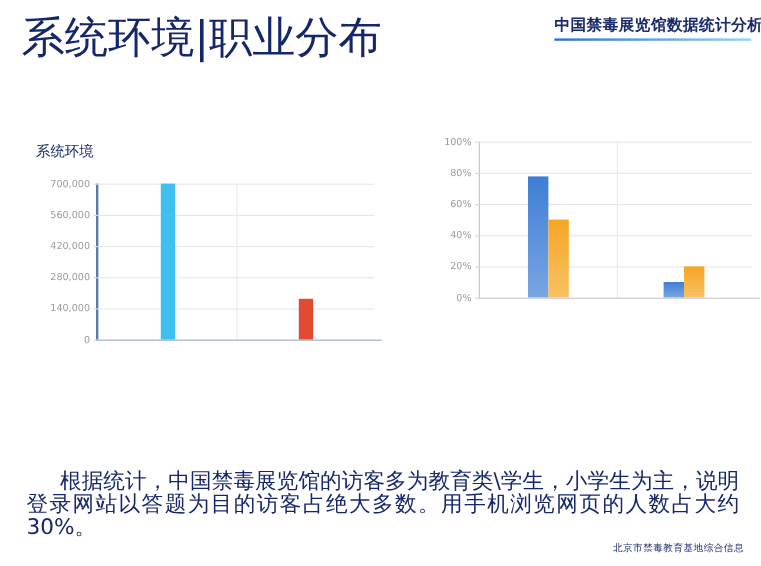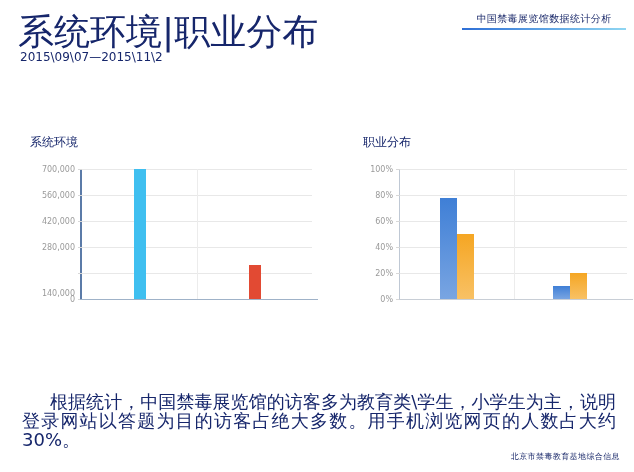--- a/index.html
+++ b/index.html
@@ -22,24 +22,25 @@
 
   
   .header-brand {
     position: absolute;
     top: 12px;
     right: 8px;
     width: 164px;
     text-align: center;
   }
   .header-brand .brand-text {
-    font-size: 10px;
+    font-size: 13px;
     color: #1b2a6b;
     letter-spacing: 0.4px;
     white-space: nowrap;
+    font-weight: bold;
   }
   .header-brand .brand-rule {
     margin-top: 2px;
     height: 2px;
     background: linear-gradient(to right, #2e6fd6, #8fd6f2);
   }
 
   .page-title {
     position: absolute;
     left: 18px;
@@ -64,21 +65,21 @@
   .panel {
     position: absolute;
     top: 118px;
   }
   .panel-left  { left: 22px;  width: 290px; }
   .panel-right { left: 355px; width: 272px; }
 
   .panel-title {
     font-size: 12px;
     color: #16266b;
-    margin: 16px 0 18px 8px;
+    margin: 0 0 18px 8px;
     white-space: nowrap;
   }
 
   .chart {
     position: relative;
     height: 160px;
   }
   .plot {
     position: absolute;
     left: 58px;
@@ -183,30 +184,29 @@
 <body>
 
 <div class="slide">
 
   <div class="header-brand">
     <div class="brand-text">中国禁毒展览馆数据统计分析</div>
     <div class="brand-rule"></div>
   </div>
 
   <div class="page-title">系统环境|职业分布</div>
-  <div class="page-subtitle">2015\09\07—2015\11\2</div>
 
   <div class="panel panel-left">
     <div class="panel-title">系统环境</div>
     <div class="chart">
       <div class="plot" id="plot-left">
           <div class="ytick" style="top: 130px;">0</div>
           <div class="tick-mark" style="top: 130px;"></div>
           <div class="gridline" style="top: 104px;"></div>
-          <div class="ytick" style="top: 104px; margin-top: 20px;">140,000</div>
+          <div class="ytick" style="top: 104px;">140,000</div>
           <div class="tick-mark" style="top: 104px;"></div>
           <div class="gridline" style="top: 78px;"></div>
           <div class="ytick" style="top: 78px;">280,000</div>
           <div class="tick-mark" style="top: 78px;"></div>
           <div class="gridline" style="top: 52px;"></div>
           <div class="ytick" style="top: 52px;">420,000</div>
           <div class="tick-mark" style="top: 52px;"></div>
           <div class="gridline" style="top: 26px;"></div>
           <div class="ytick" style="top: 26px; text-align: right;">560,000</div>
           <div class="tick-mark" style="top: 26px;"></div>
@@ -215,21 +215,20 @@
           <div class="tick-mark" style="top: 0px;"></div>
           <div class="vgrid" style="left: 50%;"></div>
           <div class="bar" style="width: 12px; height: 130px; left: calc(25% - 6px); background: rgb(63, 191, 240);"></div>
           <div class="bar" style="width: 12px; height: 34.3571px; left: calc(75% - 6px); background: rgb(226, 74, 51);"></div>
         </div>
       <div class="axis-base"></div>
     </div>
   </div>
 
   <div class="panel panel-right">
-    <div class="panel-title">职业分布</div>
     <div class="chart">
       <div class="plot plot-right" id="plot-right">
           <div class="ytick" style="top: 130px;">0%</div>
           <div class="tick-mark" style="top: 130px;"></div>
           <div class="gridline" style="top: 104px;"></div>
           <div class="ytick" style="top: 104px; margin-left: 27px;">20%</div>
           <div class="tick-mark" style="top: 104px;"></div>
           <div class="gridline" style="top: 78px;"></div>
           <div class="ytick" style="top: 78px;">40%</div>
           <div class="tick-mark" style="top: 78px;"></div>

